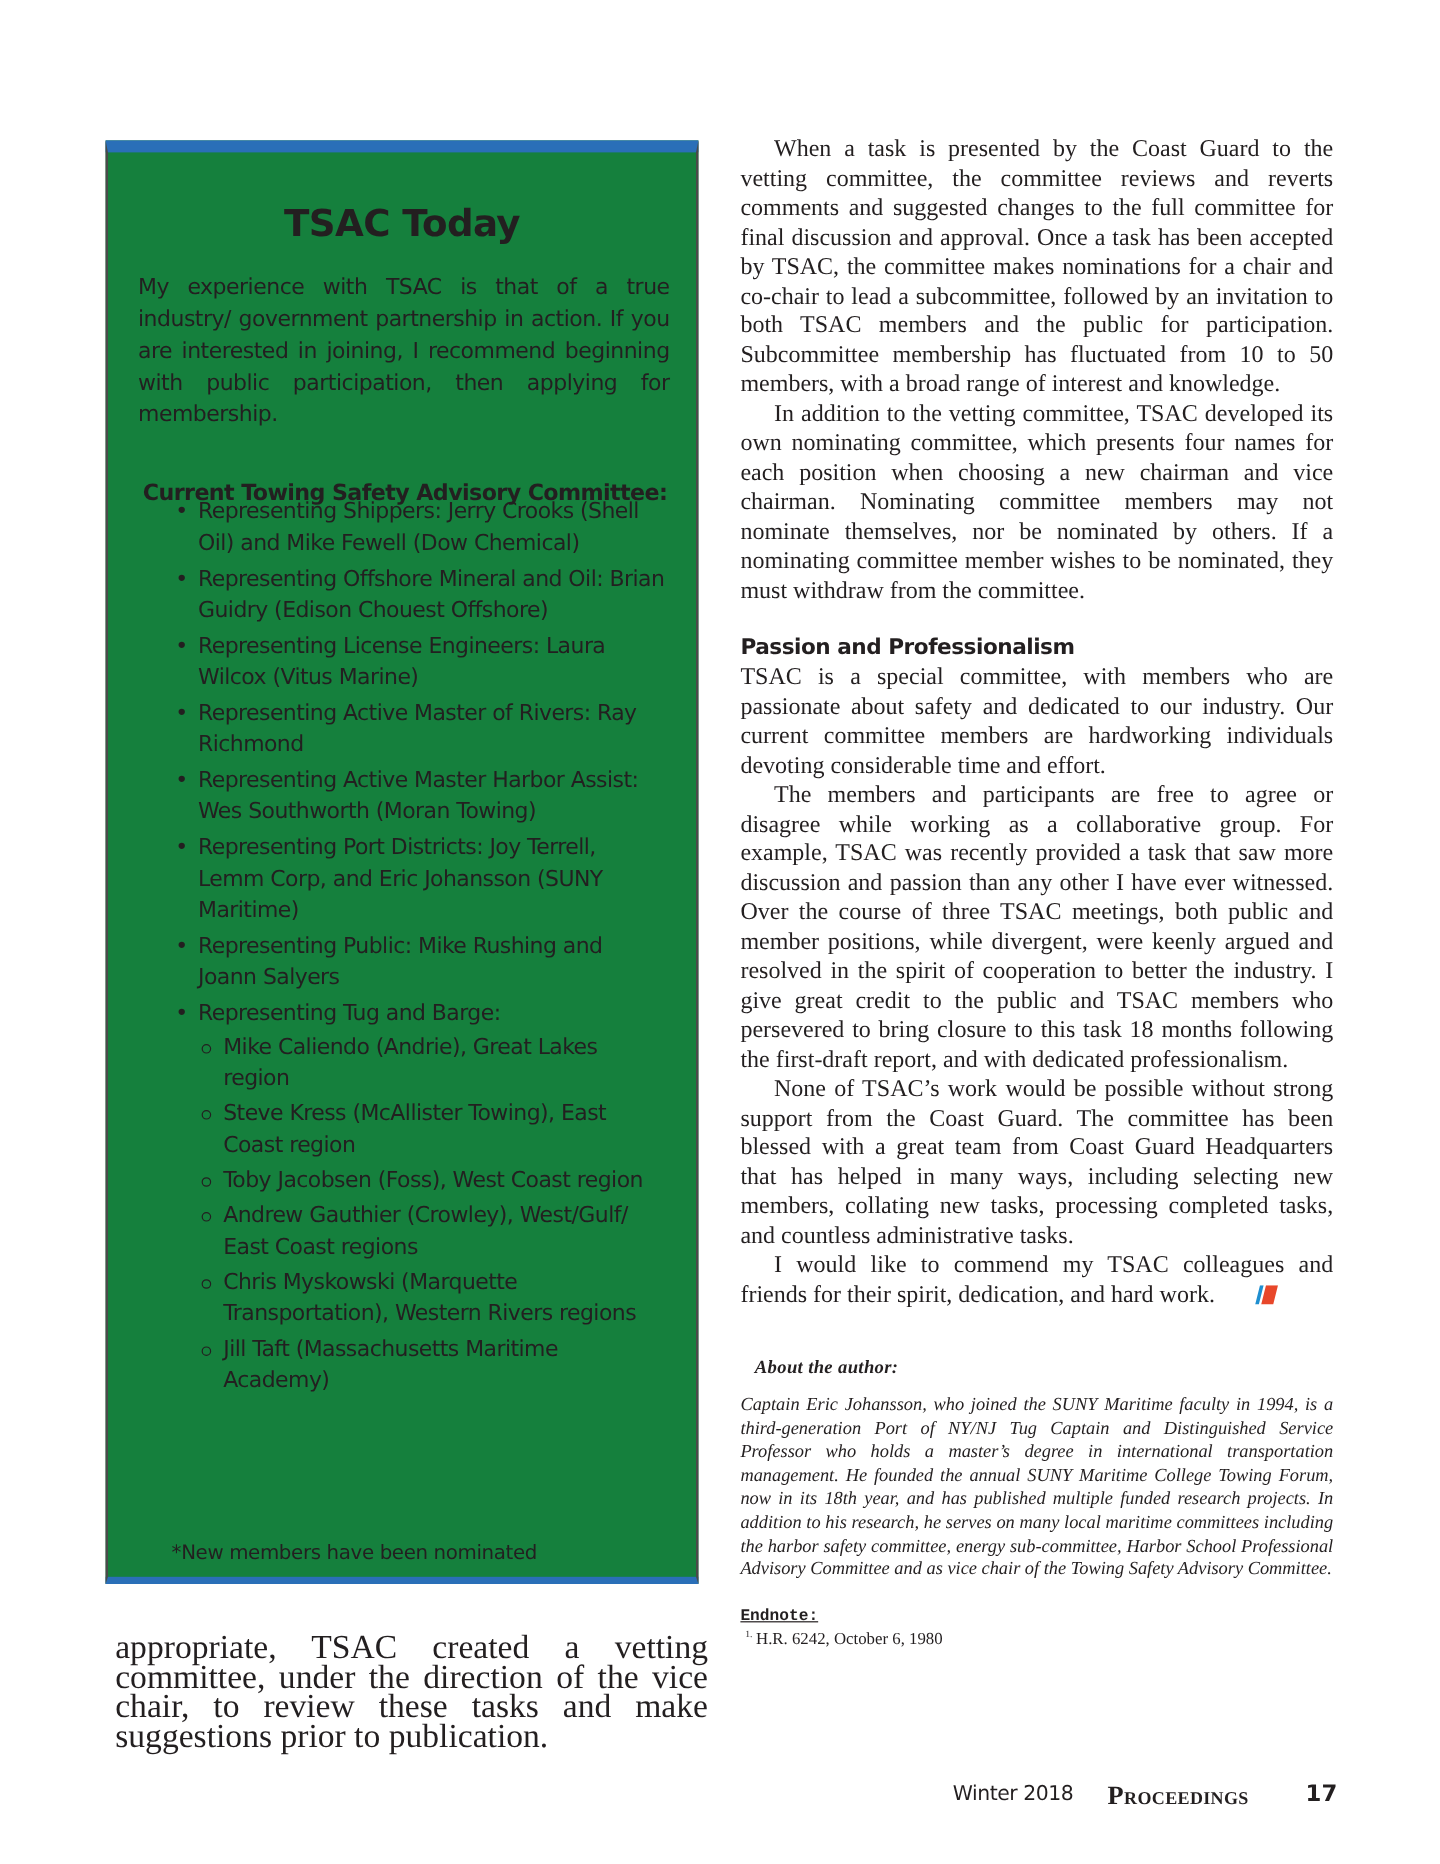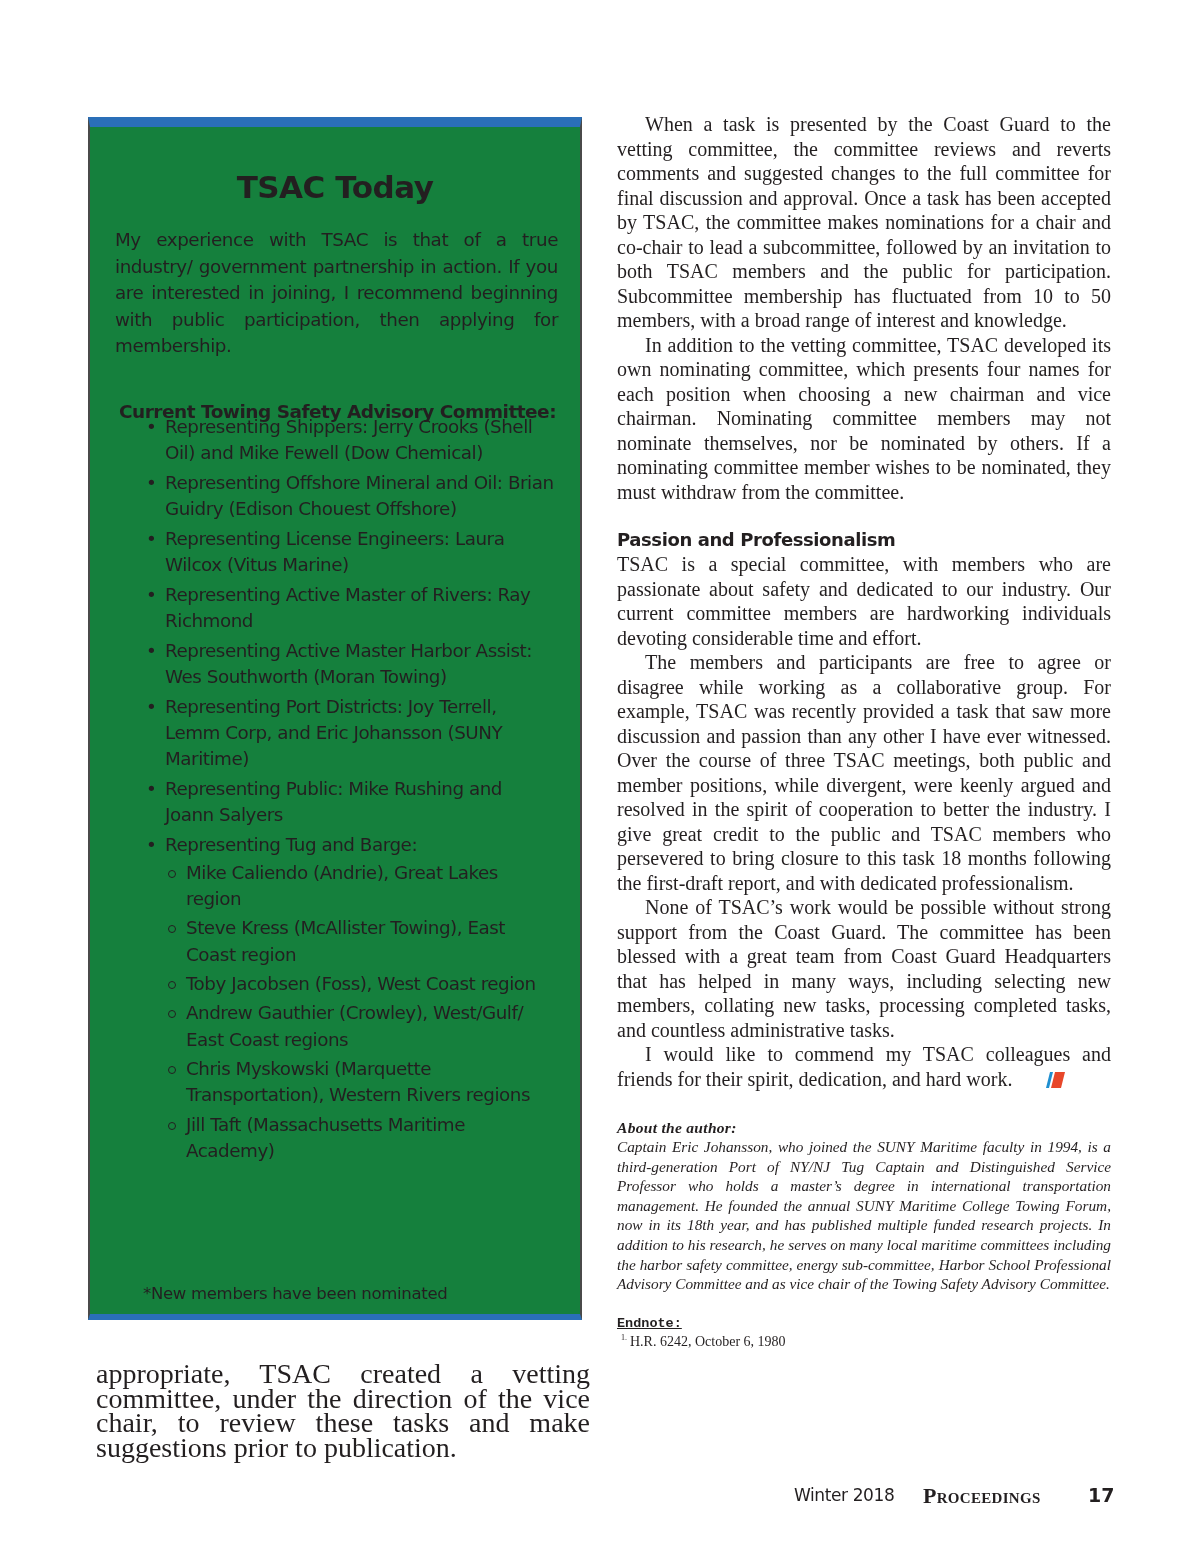--- a/index.html
+++ b/index.html
@@ -55,21 +55,21 @@
     text-align: justify; margin: 0; text-indent: 28px;
   }
   .para.noindent { text-indent: 0; }
   .rhead {
     font-family: "DejaVu Sans", sans-serif; font-weight: bold; font-size: 18px; letter-spacing: -0.4px;
     margin: 0; line-height: 24px;
   }
   .end-mark { display: inline-block; vertical-align: -2px; margin-left: 3px; }
 
   .about-label {
-    font-family: "Liberation Serif", serif; font-style: italic; font-weight: bold; font-size: 15.5px; margin: 0; letter-spacing: 0.3px;
+    font-family: "Liberation Serif", serif; font-style: italic; font-weight: bold; font-size: 15.5px; margin: 12px; letter-spacing: 0.3px;
   }
   .about-text {
     font-family: "Liberation Serif", serif; font-style: italic; font-size: 15.3px; line-height: 19.6px; text-align: justify; margin: 0;
   }
   .endnote-label {
     font-family: Liberation Mono, monospace; font-weight: bold; font-size: 13.5px; text-decoration: underline; margin: 0;
   }
   .endnote-item { font-family: "Liberation Serif", serif; font-size: 14px; margin: 2px 0 0 4px; }
   .endnote-item sup { font-size: 8px; margin-right: 3px; }
 

